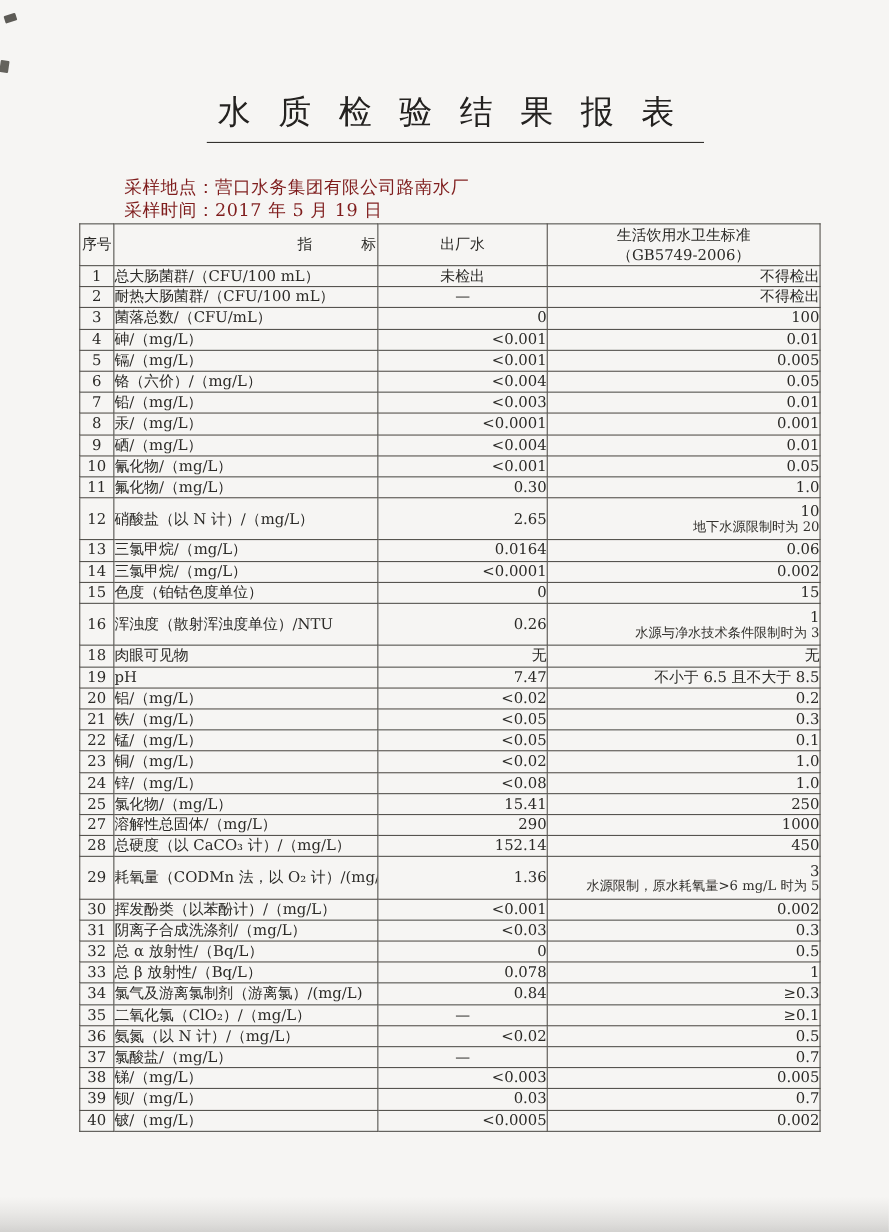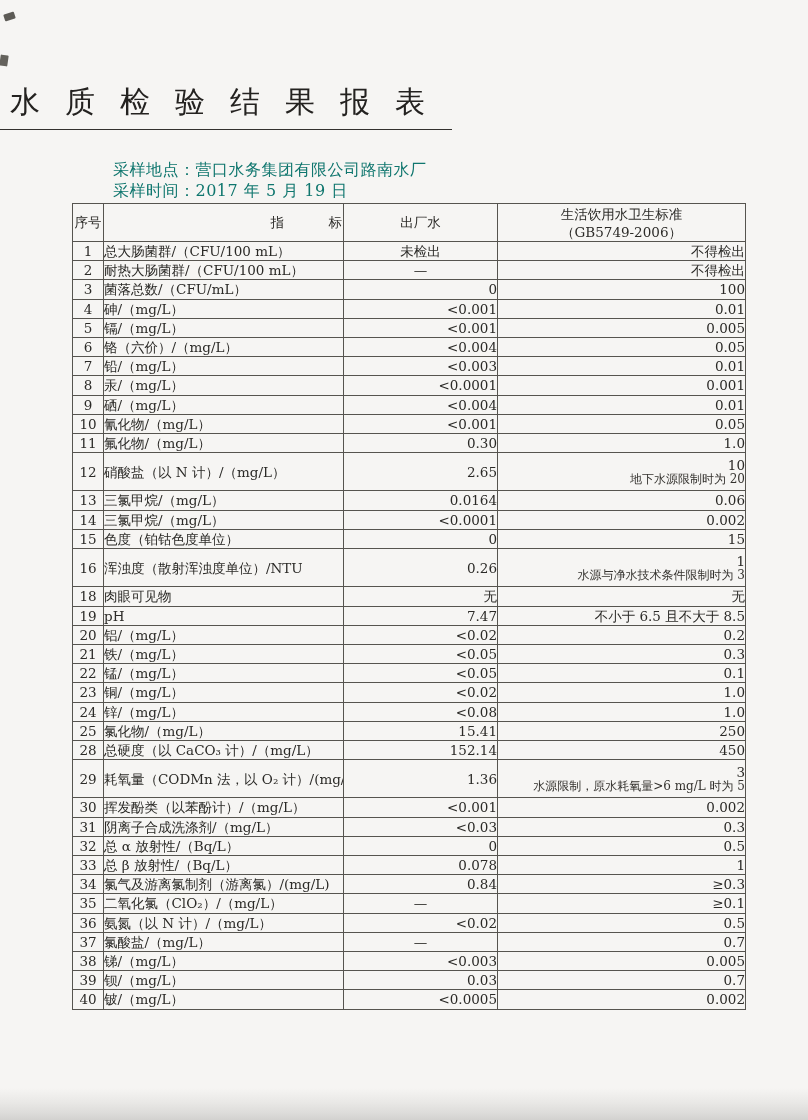--- a/index.html
+++ b/index.html
@@ -13,32 +13,32 @@
   }
   
   .bottom-band{
     position:absolute;left:0;top:1088px;width:808px;height:32px;
     background:linear-gradient(#f6f5f3 0%, #e9e8e6 45%, #dcdbd9 80%, #d2d1cf 100%);
   }
   
   .speck-a{position:absolute;left:4px;top:13px;width:11px;height:7px;background:#5d5b56;transform:rotate(-18deg);border-radius:1px;}
   .speck-b{position:absolute;left:0px;top:55px;width:8px;height:11px;background:#64625c;transform:rotate(8deg);border-radius:1px;}
 
-  .title-wrap{position:absolute;top:82px;left:0;width:640px;text-align:left;}
+  .title-wrap{position:absolute;top:82px;left:0;width:640px;text-align:right;}
   .title{
     display:inline-block;
     font-size:30px;
     letter-spacing:25px;
     padding:0 2px 6px 10px;
     border-bottom:1.5px solid #33312e;
     white-space:nowrap;
     color:#242220;
   }
 
-  .meta{position:absolute;left:113px;font-size:16px;letter-spacing:0.5px;color:#0f766e;}
+  .meta{position:absolute;left:113px;font-size:16px;letter-spacing:0.5px;color:#7f1d1d;}
   .meta.location{top:160px;}
   .meta.time{top:181px;}
 
   table.results{
     position:absolute;left:72px;top:203px;
     width:673px;
     border-collapse:collapse;
     table-layout:fixed;
     font-size:13.5px;
     color:#2b2a27;
@@ -384,20 +384,31 @@
     <td class="c-fac">15.41</td>
     <td class="c-std">
       <div class="std-stack">
         <div class="std-line">250</div>
 
       </div>
     </td>
   </tr>
 
 
+  <tr class="row">
+    <td class="c-no">27</td>
+    <td class="c-ind">溶解性总固体/（mg/L）</td>
+    <td class="c-fac">290</td>
+    <td class="c-std">
+      <div class="std-stack">
+        <div class="std-line">1000</div>
+
+      </div>
+    </td>
+  </tr>
 
   <tr class="row">
     <td class="c-no">28</td>
     <td class="c-ind">总硬度（以 CaCO₃ 计）/（mg/L）</td>
     <td class="c-fac">152.14</td>
     <td class="c-std">
       <div class="std-stack">
         <div class="std-line">450</div>
 
       </div>

